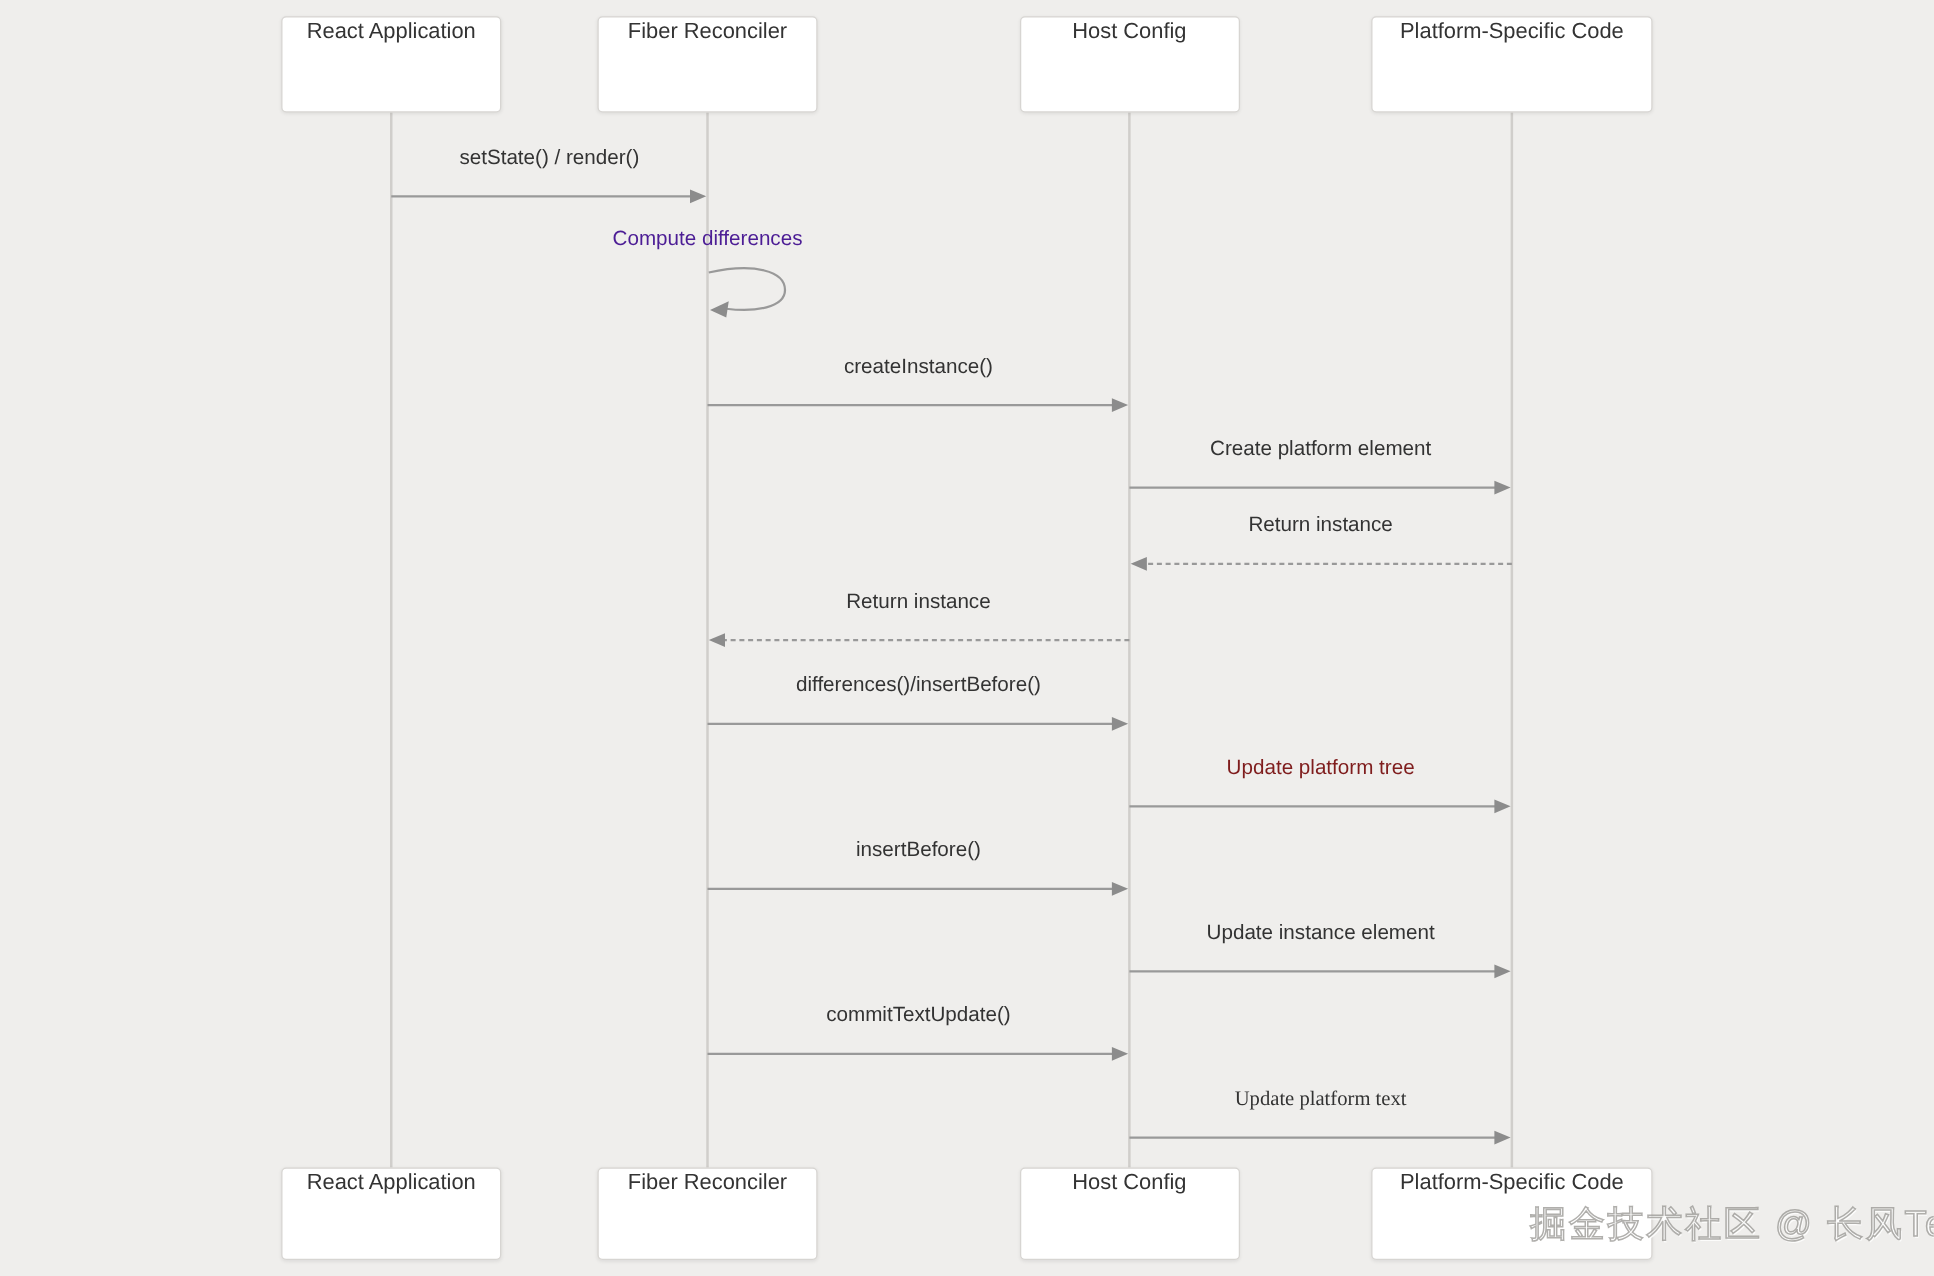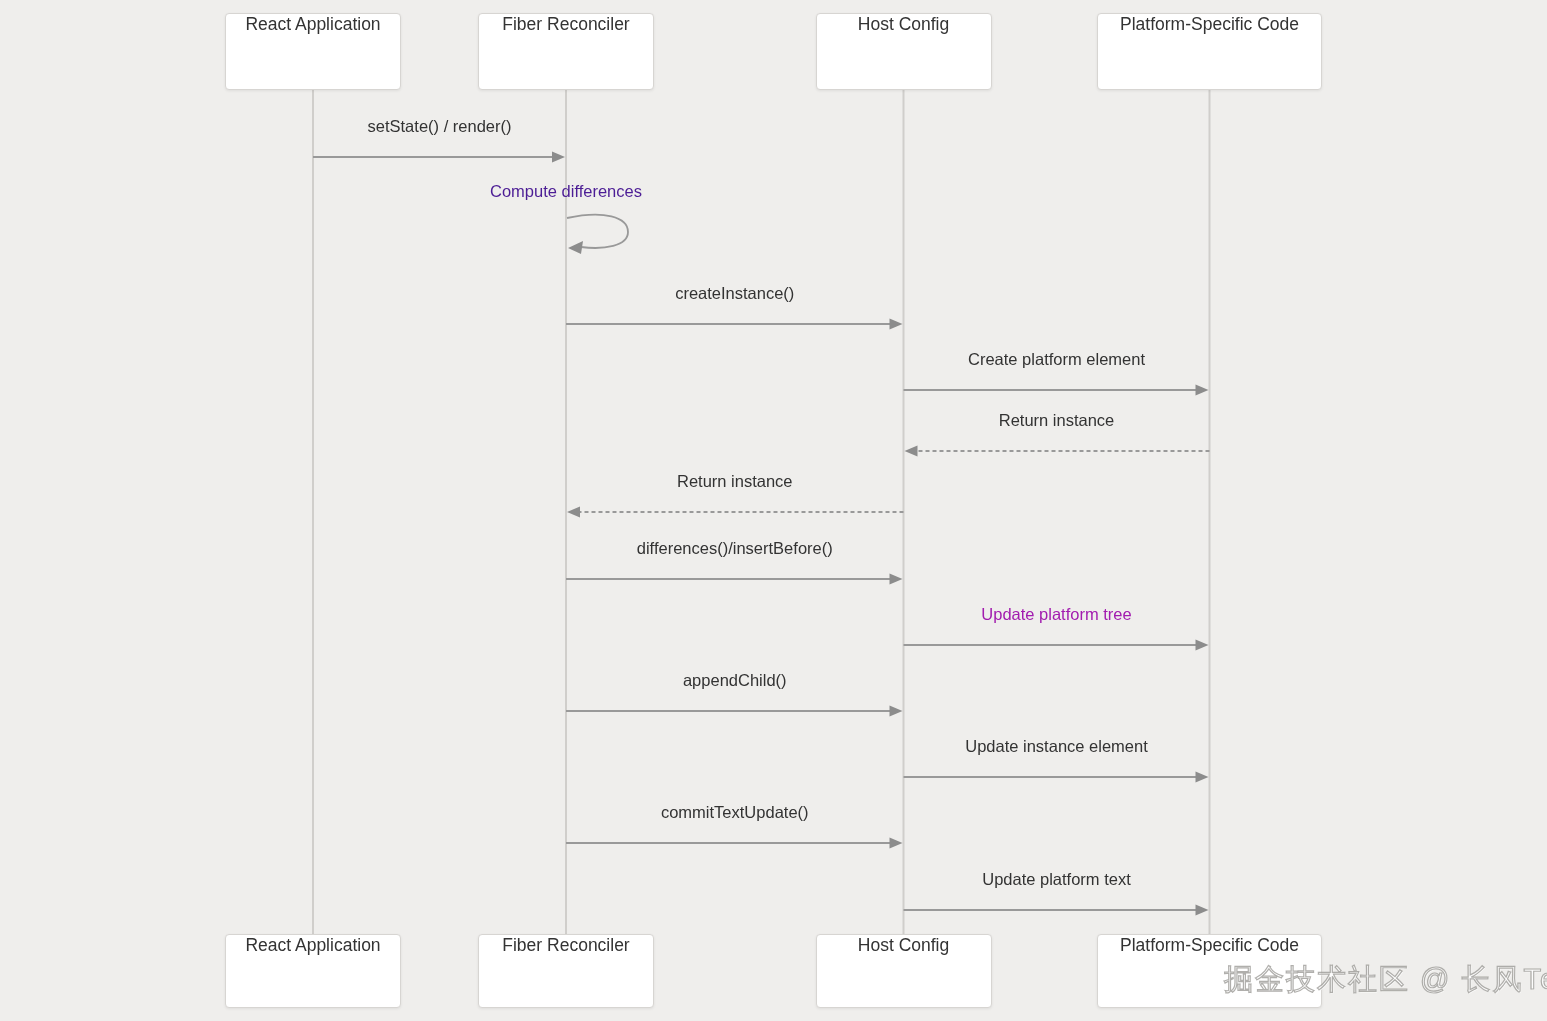--- a/index.html
+++ b/index.html
@@ -89,25 +89,25 @@
       <polygon points="1208.5,910 1195.5,904.5 1195.5,915.5" fill="#8c8c8c"></polygon>
     </svg>
 
 <div class="msg-label" style="color: rgb(51, 51, 51); left: 439.5px; top: 114px;">setState() / render()</div>
     <div class="msg-label" style="color: #4c1d95; left: 566px; top: 179px; text-align: center;">Compute differences</div>
     <div class="msg-label" style="color: rgb(51, 51, 51); left: 734.75px; top: 281px;">createInstance()</div>
     <div class="msg-label" style="color: rgb(51, 51, 51); left: 1056.5px; top: 347px;">Create platform element</div>
     <div class="msg-label" style="color: rgb(51, 51, 51); left: 1056.5px; top: 408px;">Return instance</div>
     <div class="msg-label" style="color: rgb(51, 51, 51); left: 734.75px; top: 469px;">Return instance</div>
     <div class="msg-label" style="color: rgb(51, 51, 51); left: 734.75px; top: 536px;">differences()/insertBefore()</div>
-    <div class="msg-label" style="color: #a21caf; left: 1056.5px; top: 602px;">Update platform tree</div>
-    <div class="msg-label" style="color: rgb(51, 51, 51); left: 734.75px; top: 668px;">appendChild()</div>
+    <div class="msg-label" style="color: #7f1d1d; left: 1056.5px; top: 602px;">Update platform tree</div>
+    <div class="msg-label" style="color: rgb(51, 51, 51); left: 734.75px; top: 668px;">insertBefore()</div>
     <div class="msg-label" style="color: rgb(51, 51, 51); left: 1056.5px; top: 734px;">Update instance element</div>
     <div class="msg-label" style="color: rgb(51, 51, 51); left: 734.75px; top: 800px; text-align: right;">commitTextUpdate()</div>
-    <div class="msg-label" style="color: rgb(51, 51, 51); left: 1056.5px; top: 867px;">Update platform text</div>
+    <div class="msg-label" style="color: rgb(51, 51, 51); left: 1056.5px; top: 867px; font-family: Liberation Serif, serif;">Update platform text</div>
     <div class="pbox" style="left: 225px; top: 13px; width: 176px; height: 77px; background: rgb(255, 255, 255); border-color: rgb(215, 213, 210);">
       <span>React Application</span>
     </div>
     <div class="pbox" style="left: 225px; top: 934px; width: 176px; height: 74px; background: rgb(255, 255, 255); border-color: rgb(215, 213, 210);">
       <span>React Application</span>
     </div>
     <div class="pbox" style="left: 478px; top: 13px; width: 176px; height: 77px; background: rgb(255, 255, 255); border-color: rgb(215, 213, 210);">
       <span>Fiber Reconciler</span>
     </div>
     <div class="pbox" style="left: 478px; top: 934px; width: 176px; height: 74px; background: rgb(255, 255, 255); border-color: rgb(215, 213, 210);">

